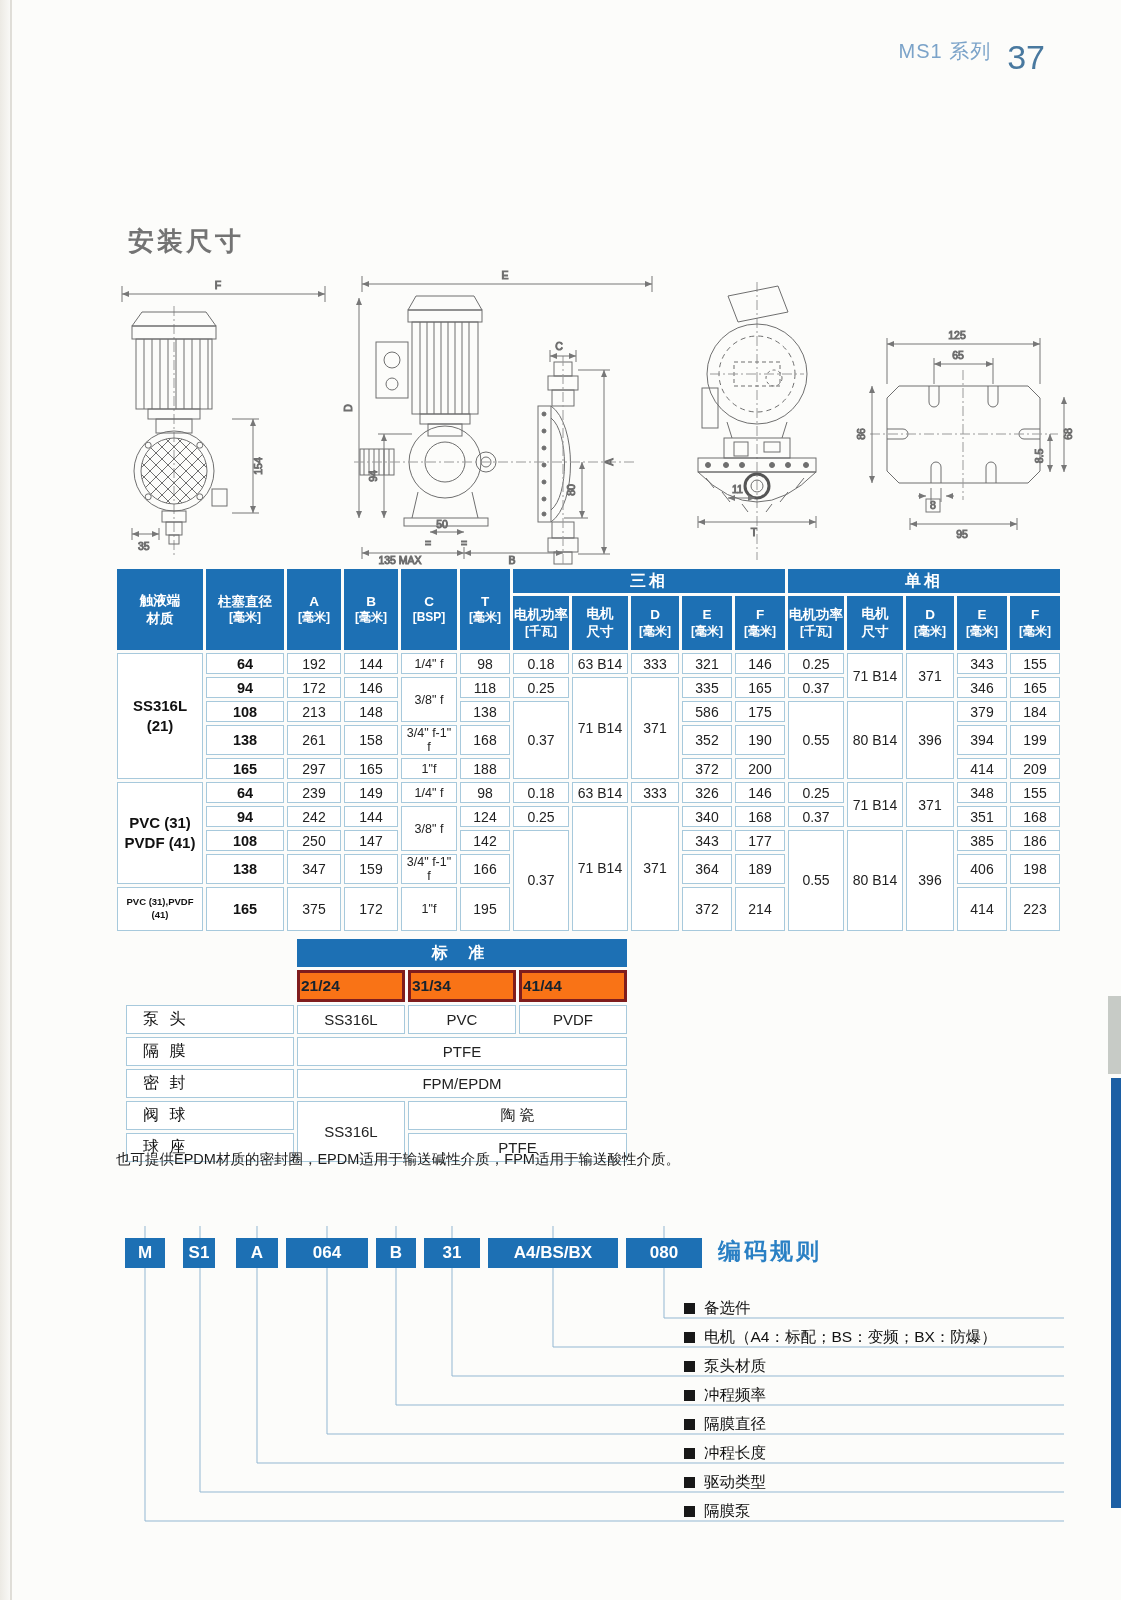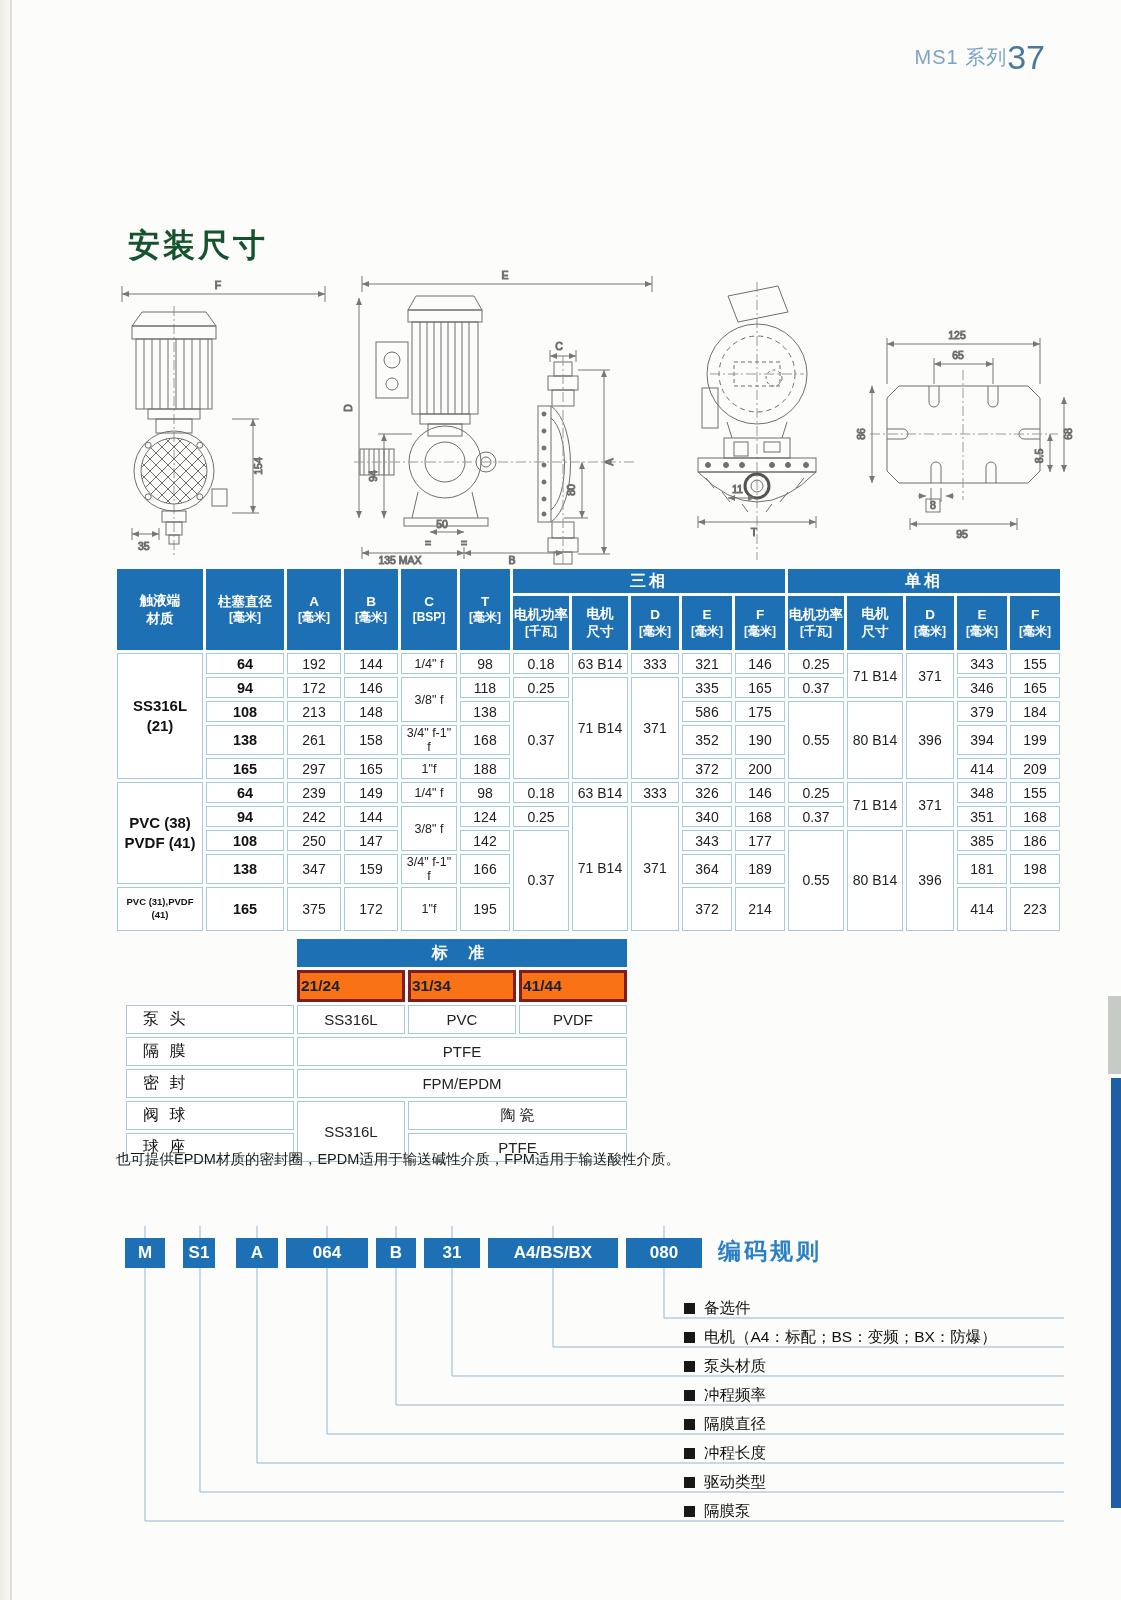--- a/index.html
+++ b/index.html
@@ -4,25 +4,25 @@
 <style>
   html,body{margin:0;padding:0;background:#e8e8e8}
   .page{position:relative;width:1121px;height:1600px;background:#fcfcfa;
         font-family:"Liberation Sans","DejaVu Sans",sans-serif;overflow:hidden;margin:0 auto}
   .edgeL{position:absolute;left:0;top:0;width:12px;height:100%;
          background:linear-gradient(90deg,#eceae4,#fbfbf9);}
   .edgeL2{position:absolute;left:10px;top:0;width:2px;height:100%;background:#d4d2ca;opacity:.7}
   .grayTab{position:absolute;right:0;top:996px;width:13px;height:78px;background:#c7cbc6}
   .blueTab{position:absolute;right:0;top:1078px;width:10px;height:430px;background:#1c5fa4}
 
-  .hdr{position:absolute;top:38px;right:76px;display:flex;align-items:center;gap:0}
+  .hdr{position:absolute;top:38px;right:76px;display:flex;align-items:flex-start;gap:16px}
   .hdr .series{font-size:20px;color:#7ba3c9;letter-spacing:1px}
   .hdr .pg{font-size:34px;color:#49799f}
 
-  .sect{position:absolute;left:128px;top:224px;font-size:32px;font-weight:bold;color:#14532d;letter-spacing:3px}
+  .sect{position:absolute;left:128px;top:224px;font-size:26px;font-weight:bold;color:#737373;letter-spacing:3px}
 
   .draw{position:absolute;left:112px;top:266px}
   .draw text{font-size:10.5px;fill:#333}
   .draw .dim{stroke:#777}
 
   .dimwrap{position:absolute;left:114px;top:566px}
   table{border-collapse:separate;border-spacing:3px}
   .hc{background:#1d70b4;color:#fff;text-align:center;font-weight:bold;vertical-align:middle}
   .phase{font-size:16px;height:22px;letter-spacing:3px}
   .hc .l1{font-size:13.5px;line-height:1.3}
@@ -451,21 +451,21 @@
       <td class="bc cc">1"f</td>
       <td class="bc">188</td>
       <td class="bc">372</td>
       <td class="bc">200</td>
       <td class="bc">414</td>
       <td class="bc">209</td>
     </tr>
 
     <tr>
       <td class="bc mat" rowspan="4">
-        <div>PVC (38)</div>
+        <div>PVC (31)</div>
               <div>PVDF (41)</div>
             </td>
       <td class="bc dia">64</td>
       <td class="bc">239</td>
       <td class="bc">149</td>
       <td class="bc cc">1/4" f</td>
       <td class="bc">98</td>
       <td class="bc">0.18</td>
       <td class="bc">63 B14</td>
       <td class="bc">333</td>
@@ -507,21 +507,21 @@
       <td class="bc">186</td>
     </tr>
     <tr>
       <td class="bc dia">138</td>
       <td class="bc">347</td>
       <td class="bc">159</td>
       <td class="bc cc">3/4" f-1" f</td>
       <td class="bc">166</td>
       <td class="bc">364</td>
       <td class="bc">189</td>
-      <td class="bc">181</td>
+      <td class="bc">406</td>
       <td class="bc">198</td>
     </tr>
     <tr>
       <td class="bc mat sm">PVC (31),PVDF (41)</td>
       <td class="bc dia">165</td>
       <td class="bc">375</td>
       <td class="bc">172</td>
       <td class="bc cc">1"f</td>
       <td class="bc">195</td>
       <td class="bc">372</td>

